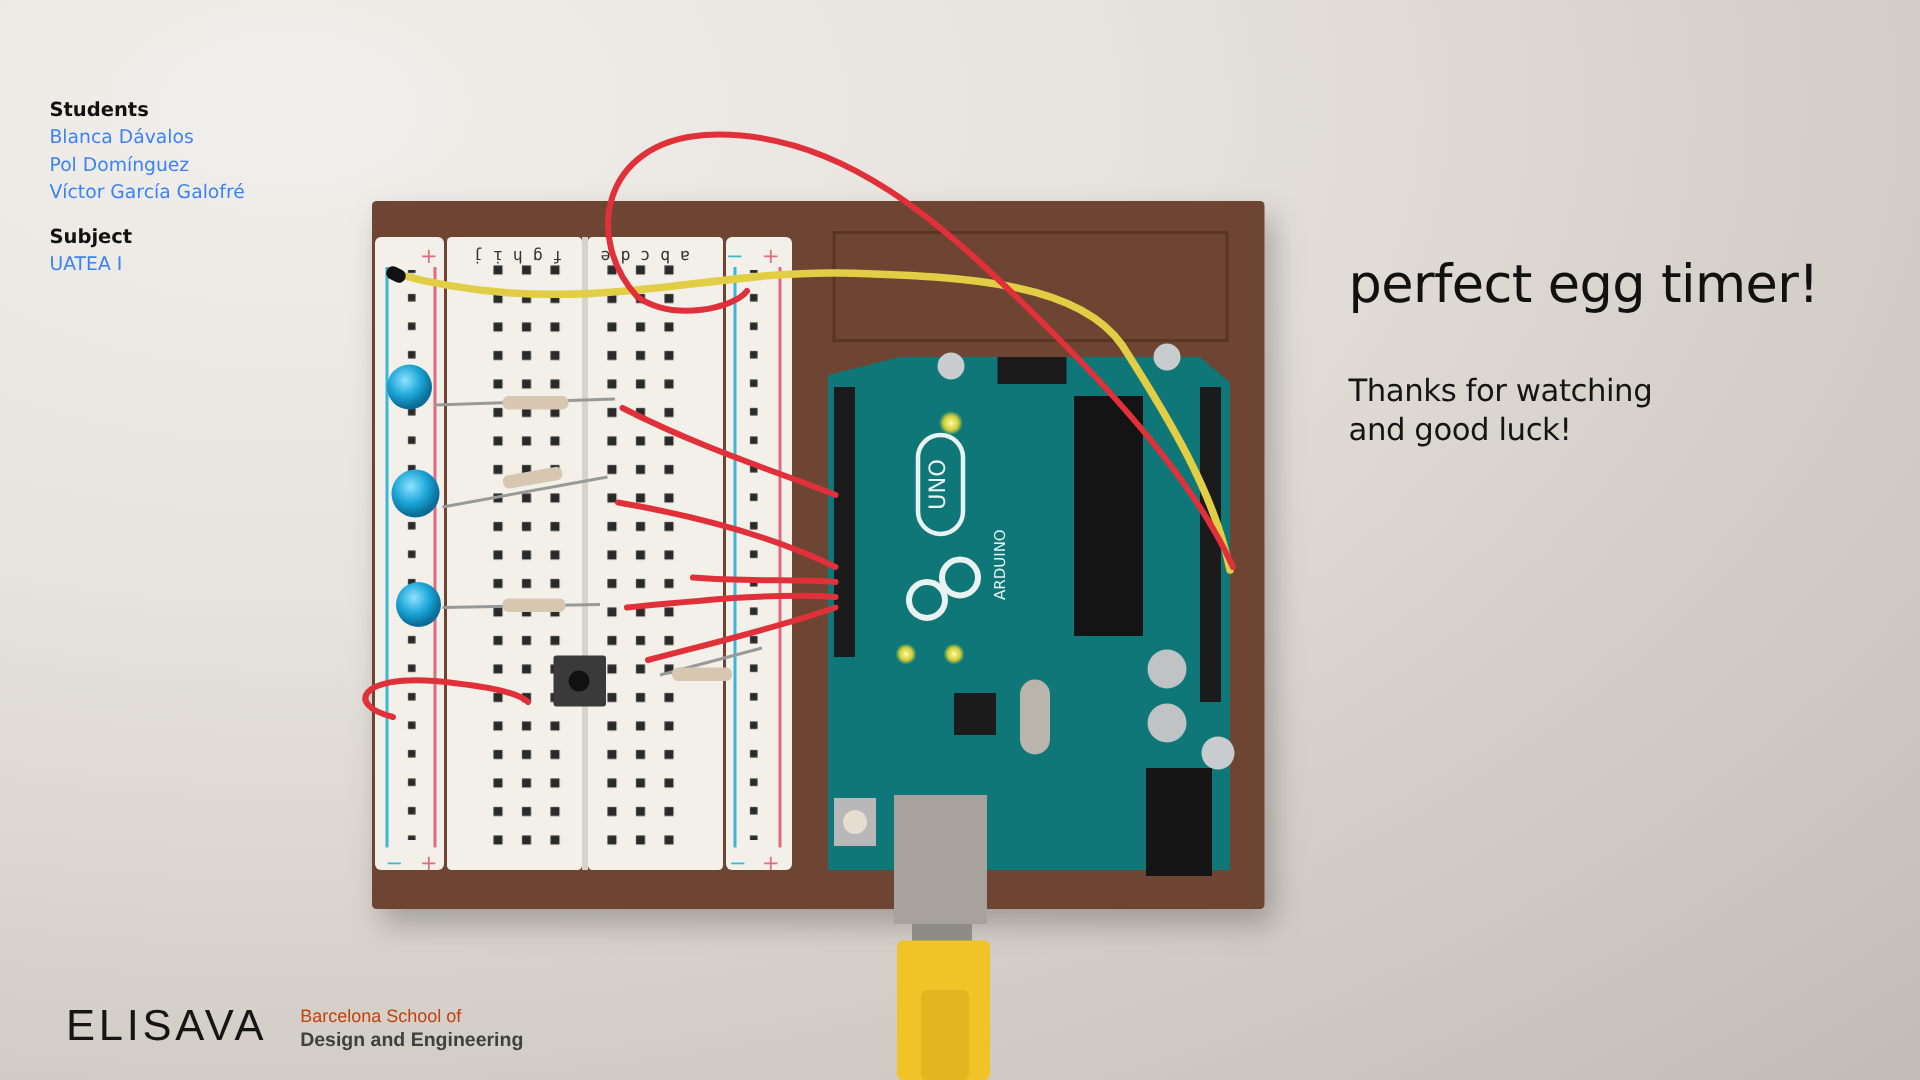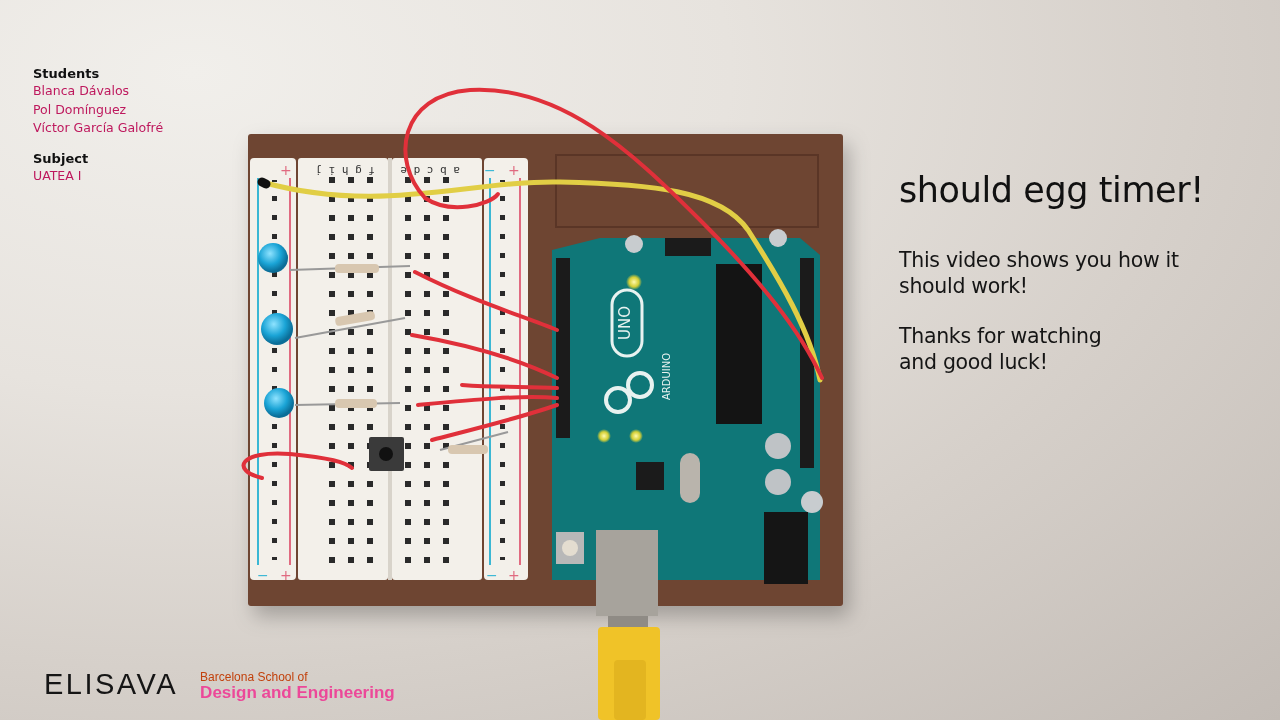--- a/index.html
+++ b/index.html
@@ -8,42 +8,42 @@
     position: relative;
     font-family: "DejaVu Sans", sans-serif;
     color: #1a1a1a;
     background: radial-gradient(ellipse at 15% 10%, #f1efeb 0%, #e7e3de 35%, #d6d0ca 65%, #c3bcb6 100%);
   }
 
   
   .credits { position: absolute; left: 33px; top: 49px; width: 190px; margin-top: 16px; }
   .credit-group { margin-bottom: 12px; }
   .credit-heading { font-weight: bold; font-size: 13px; line-height: 17px; color: #111; }
-  .credit-line { font-size: 12.5px; line-height: 18.5px; color: #be185d; }
+  .credit-line { font-size: 12.5px; line-height: 18.5px; color: #3b82f6; }
 
   
   .message { position: absolute; left: 899px; top: 170px; width: 340px; }
   .message-title {
     font-size: 35px; line-height: 40px; font-weight: normal;
     color: #111; letter-spacing: -0.4px; margin-bottom: 38px;
   }
   .message-para {
     font-size: 20.5px; line-height: 25.5px; color: #151515;
     margin-bottom: 25px; letter-spacing: -0.3px; white-space: pre-line;
   }
 
   
   .logo { position: absolute; left: 44px; top: 668px; display: flex; align-items: center; }
   .logo-wordmark {
     font-family: "Liberation Sans", sans-serif;
     font-size: 29px; letter-spacing: 2.5px; color: #151515; font-weight: normal;
   }
   .logo-tag { margin-left: 22px; font-family: "Liberation Sans", sans-serif; }
   .logo-tag-line1 { font-size: 12px; line-height: 16px; color: #c2410c; }
-  .logo-tag-line2 { font-size: 17px; line-height: 16px; color: #ec4899; font-weight: bold; }
+  .logo-tag-line2 { font-size: 13px; line-height: 16px; color: #404040; font-weight: bold; }
 
   
   .scene { position: absolute; left: 0; top: 0; width: 1280px; height: 720px; }
 </style>
 </head>
 <body>
 
 <svg class="scene" viewBox="0 0 1280 720" xmlns="http://www.w3.org/2000/svg">
   <defs>
     <pattern id="holes" width="19" height="19" patternUnits="userSpaceOnUse">
@@ -190,24 +190,22 @@
     <div class="credit-line">Víctor García Galofré</div>
   </div>
   <div class="credit-group">
     <div class="credit-heading">Subject</div>
     <div class="credit-line">UATEA I</div>
   </div>
 </div>
 
 <div class="message">
   <div class="message-title">
-    <div>should egg timer!</div>
-  </div>
-  <div class="message-para">This video shows you how it
-should work!</div>
+    <div>perfect egg timer!</div>
+  </div>
   <div class="message-para">Thanks for watching
 and good luck!</div>
 </div>
 
 <div class="logo">
   <div class="logo-wordmark">ELISAVA</div>
   <div class="logo-tag">
     <div class="logo-tag-line1">Barcelona School of</div>
     <div class="logo-tag-line2">Design and Engineering</div>
   </div>

